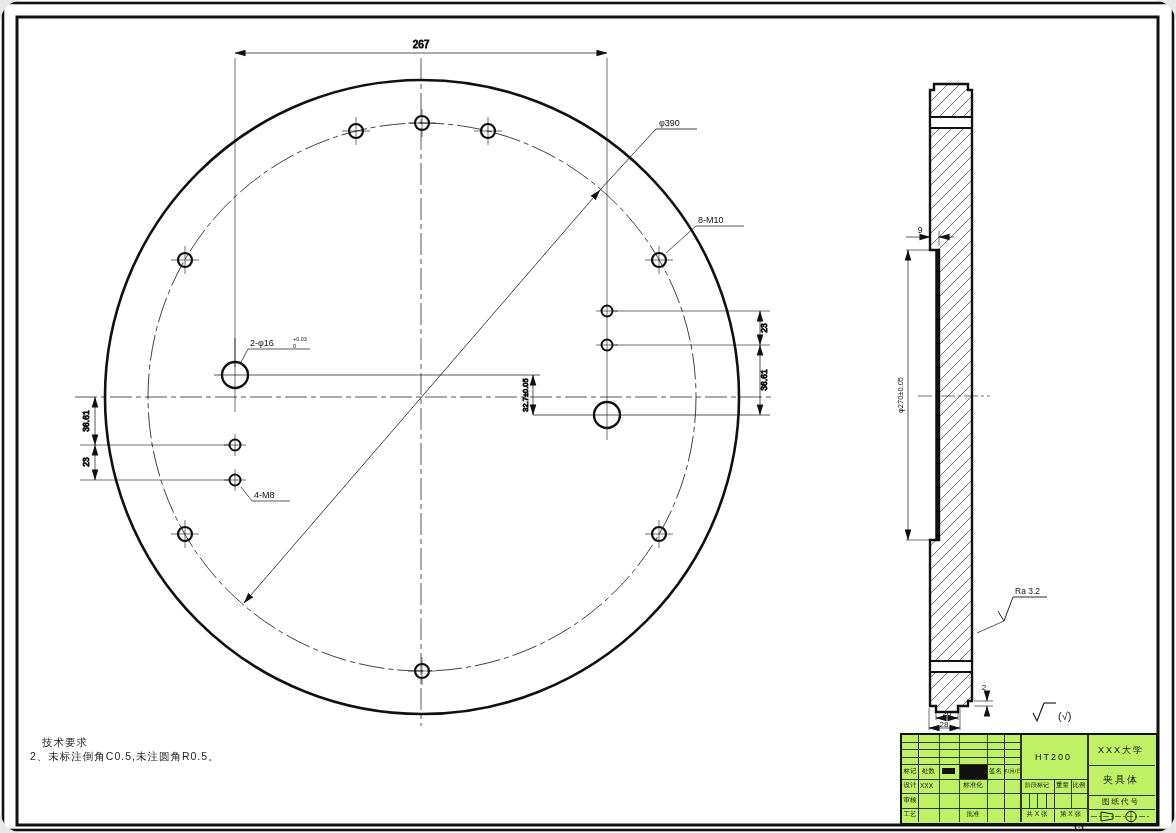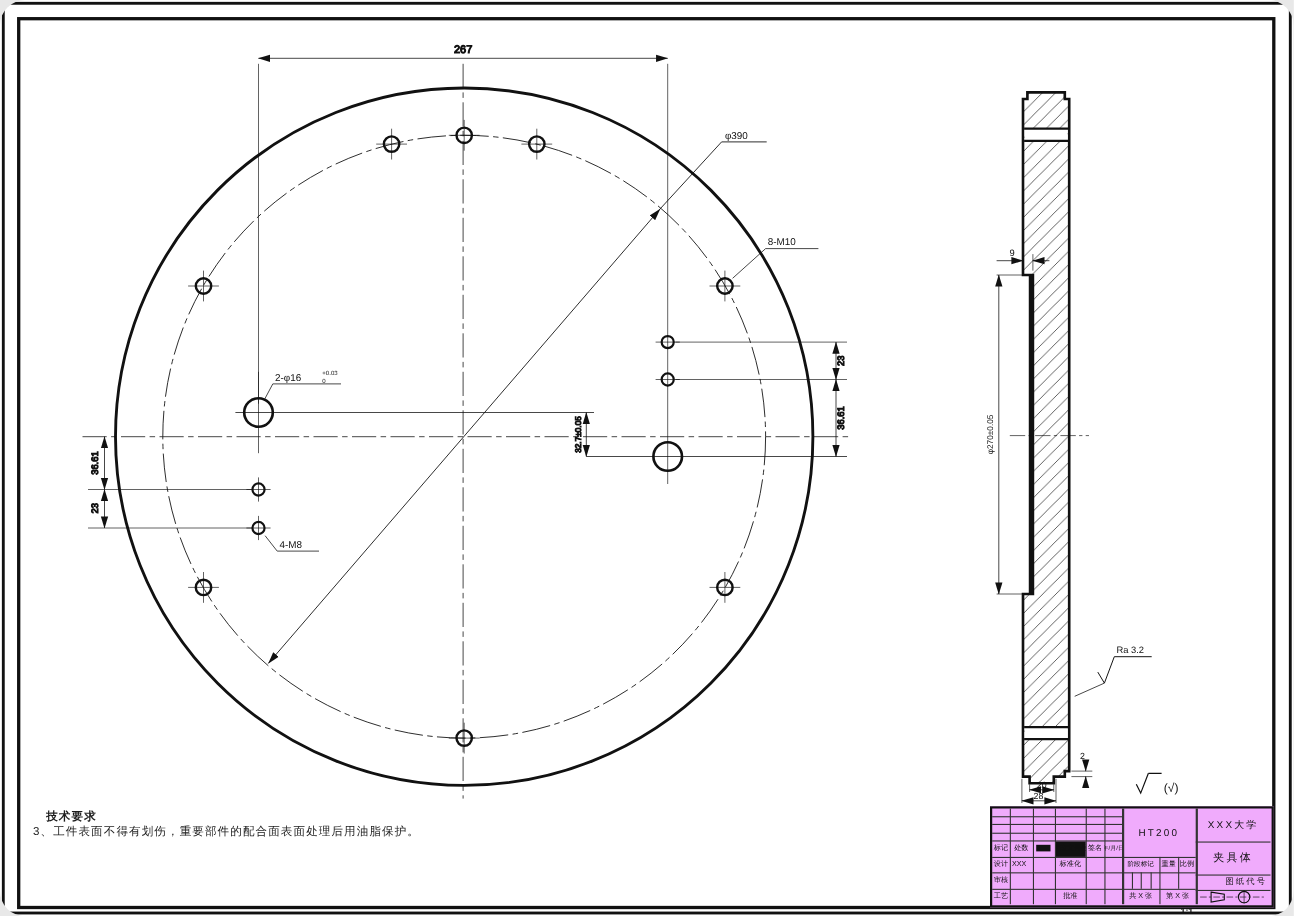--- a/index.html
+++ b/index.html
@@ -4,30 +4,30 @@
 <style>
   html,body{margin:0;padding:0;background:#e8e8e8;}
   #sheet{position:relative;width:1176px;height:833px;background:#ffffff;overflow:hidden;
          font-family:"Liberation Sans",sans-serif;color:#111;border-radius:23px;}
   svg text{font-family:"Liberation Sans",sans-serif;fill:#111;}
   .dwg{position:absolute;left:0;top:0;}
 
   
   .techreq{position:absolute;left:30px;top:736px;font-size:10.5px;color:#1c1c1c;
            letter-spacing:1px;line-height:13.5px;white-space:nowrap;}
-  .techreq .tr-title{padding-left:12px;font-weight:bold;}
+  .techreq .tr-title{padding-left:12px;}
 
   
   .watermark{position:absolute;left:470px;top:378px;font-size:57px;font-weight:bold;
              letter-spacing:12px;opacity:0.82;white-space:nowrap;
              font-family:"Liberation Serif","DejaVu Serif",serif;}
 
   
   .tb{position:absolute;left:900px;top:733px;width:258px;height:92px;
-      border:2.5px solid #111;box-sizing:border-box;background:#f0abfc;}
+      border:2.5px solid #111;box-sizing:border-box;background:#bef264;}
   .tb .vline{position:absolute;top:0;width:1px;background:#333;}
   .tb .hline{position:absolute;left:0;height:1px;background:#333;}
   .tb .cell{position:absolute;display:flex;align-items:center;justify-content:center;
             font-size:6.5px;color:#111;white-space:nowrap;overflow:hidden;}
   .tb .cell.l{justify-content:flex-start;padding-left:2px;}
   .tb-inv{background:#111;color:#fff;}
   .tb .big{font-size:9px;letter-spacing:2px;}
   .blackmark{position:absolute;background:#111;}
 </style>
 </head>
@@ -225,21 +225,21 @@
     <text transform="rotate(-90 903 395)" x="903" y="395" font-size="7.5" text-anchor="middle">φ270±0.05</text>
     <text x="1015" y="594" font-size="8.5">Ra 3.2</text>
     <text x="984" y="690" font-size="8" text-anchor="middle">2</text>
     <text x="947" y="716" font-size="8" text-anchor="middle">20</text>
     <text x="944" y="726.5" font-size="8" text-anchor="middle">28</text>
     <text x="1058" y="720" font-size="11">(√)</text>
   </svg>
 
   <div class="techreq">
     <div class="tr-title">技术要求</div>
-    <div>3、工件表面不得有划伤，重要部件的配合面表面处理后用油脂保护。</div>
+    <div>2、未标注倒角C0.5,未注圆角R0.5。</div>
   </div>
 
 
   <div class="tb">
 
     <div class="vline" style="left:16px;height:87px;"></div>
     <div class="vline" style="left:37px;height:87px;"></div>
     <div class="vline" style="left:57px;height:87px;"></div>
     <div class="vline" style="left:85px;height:87px;"></div>
     <div class="vline" style="left:102px;height:87px;"></div>
@@ -283,21 +283,21 @@
     <div class="cell" style="left:118px;top:43.5px;width:34px;height:14.5px;font-size:6px;">阶段标记</div>
     <div class="cell" style="left:152px;top:43.5px;width:17px;height:14.5px;">重量</div>
     <div class="cell" style="left:169px;top:43.5px;width:16px;height:14.5px;">比例</div>
     <div class="cell" style="left:169px;top:58px;width:16px;height:14.5px;font-size:8px;font-weight:bold;margin-top:28px;">1:1</div>
 
     <div class="cell" style="left:118px;top:72.5px;width:34px;height:14.5px;">共 X 张</div>
     <div class="cell" style="left:152px;top:72.5px;width:33px;height:14.5px;">第 X 张</div>
 
     <div class="cell big" style="left:185px;top:0;width:68px;height:30px;">XXX大学</div>
     <div class="cell big" style="left:185px;top:30px;width:68px;height:30px;font-size:10px;">夹具体</div>
-    <div class="cell" style="left:185px;top:60px;width:68px;height:14px;font-size:7.5px;letter-spacing:2px;padding-left:12px;">图纸代号</div>
+    <div class="cell" style="left:185px;top:60px;width:68px;height:14px;font-size:7.5px;letter-spacing:2px;">图纸代号</div>
 
     <div style="position:absolute;left:185px;top:74px;width:68px;height:13px;">
       <svg width="68" height="13">
         <line x1="4" y1="6.5" x2="62" y2="6.5" stroke="#111" stroke-width="0.6" stroke-dasharray="6 2 2 2"></line>
         <path d="M14,2 L26,4 L26,9 L14,11 Z" fill="none" stroke="#111" stroke-width="1"></path>
         <circle cx="44" cy="6.5" r="5.2" fill="none" stroke="#111" stroke-width="1"></circle>
         <line x1="44" y1="0.5" x2="44" y2="12.5" stroke="#111" stroke-width="0.6"></line>
       </svg>
     </div>
   </div>

